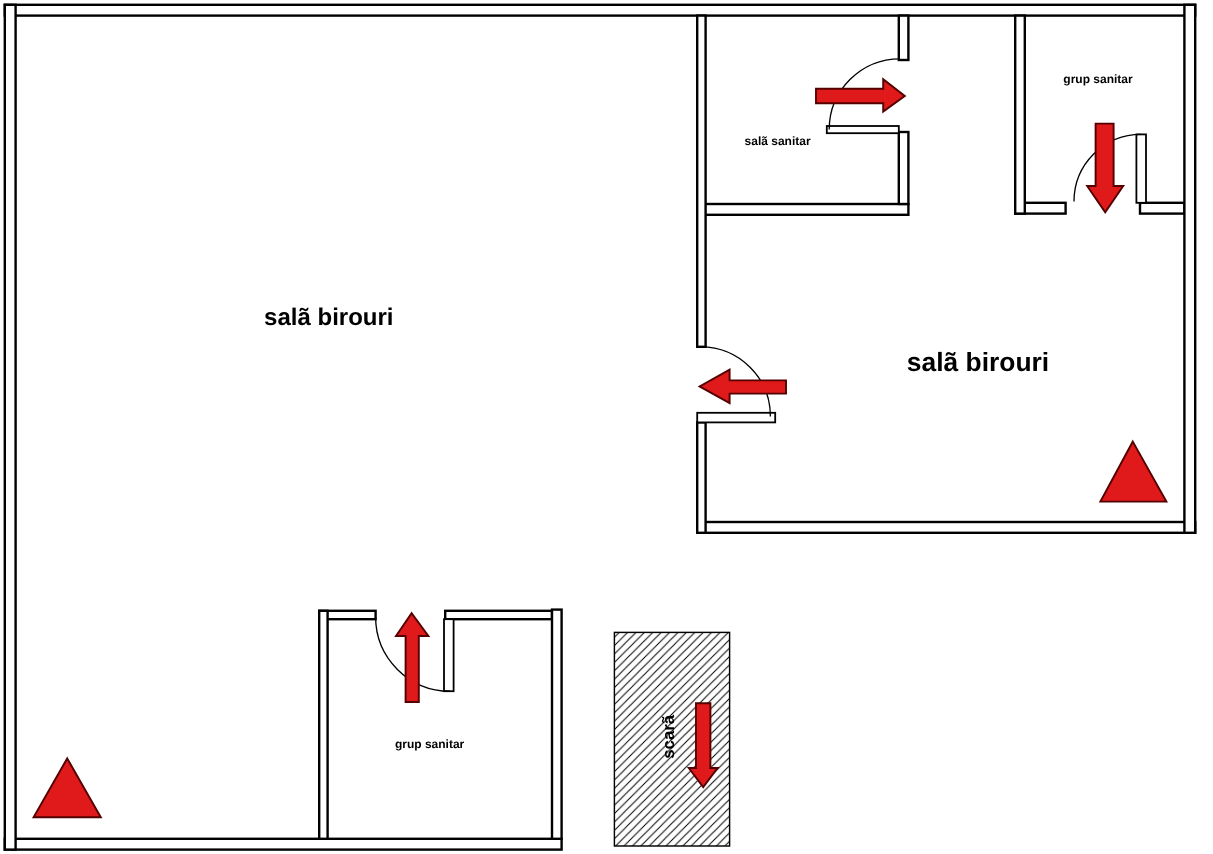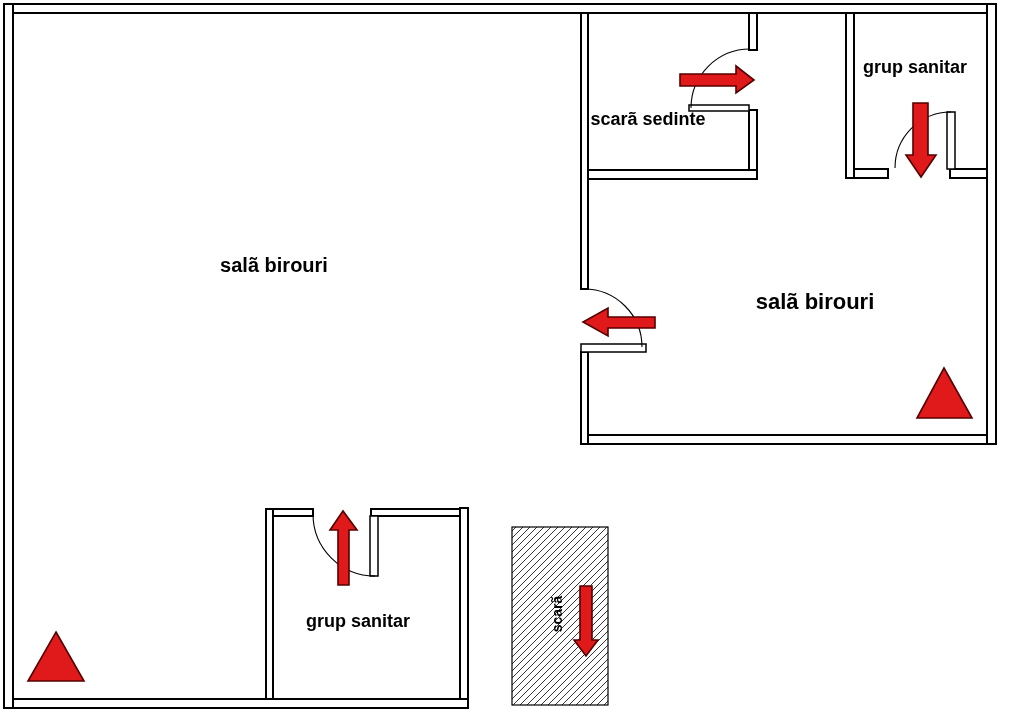--- a/index.html
+++ b/index.html
@@ -21,21 +21,21 @@
     position: absolute;
     transform: translate(-50%, -50%);
     font-weight: bold;
     color: #000000;
     white-space: nowrap;
     line-height: 1;
   }
   .room-label.rot { transform: translate(-50%, -50%) rotate(-90deg); }
   .fs20 { font-size: 20px; }
   .fs22 { font-size: 22px; }
-  .fs15 { font-size: 18px; }
+  .fs15 { font-size: 10px; }
   .fs14 { font-size: 14px; }
 </style>
 </head>
 <body>
 
 <div class="plan">
 
   <svg width="1011" height="712" viewBox="0 0 1011 712">
     <defs>
       <pattern id="hatch" width="7" height="7" patternUnits="userSpaceOnUse">
@@ -89,21 +89,21 @@
     </g>
 
     <g>
       <polygon class="marker" points="944,368 972,418 917,418" fill="#e01a1a" stroke="#550000"></polygon>
       <polygon class="marker" points="56,632 84,681 28,681" fill="#e01a1a" stroke="#550000"></polygon>
     </g>
   </svg>
 
   <div class="room-label fs20" style="left:274px; top:265px;">salã birouri</div>
 
-  <div class="room-label fs15" style="left:648px; top:119px;">scarã sedinte</div>
+  <div class="room-label fs15" style="left:648px; top:119px;">salã sanitar</div>
 
   <div class="room-label fs15" style="left:915px; top:67px;">grup sanitar</div>
 
   <div class="room-label fs22" style="left:815px; top:302px;">salã birouri</div>
 
   <div class="room-label fs15" style="left:358px; top:621px;">grup sanitar</div>
 
   <div class="room-label fs14 rot" style="left:557px; top:614px;">scarã</div>
 
 </div>

